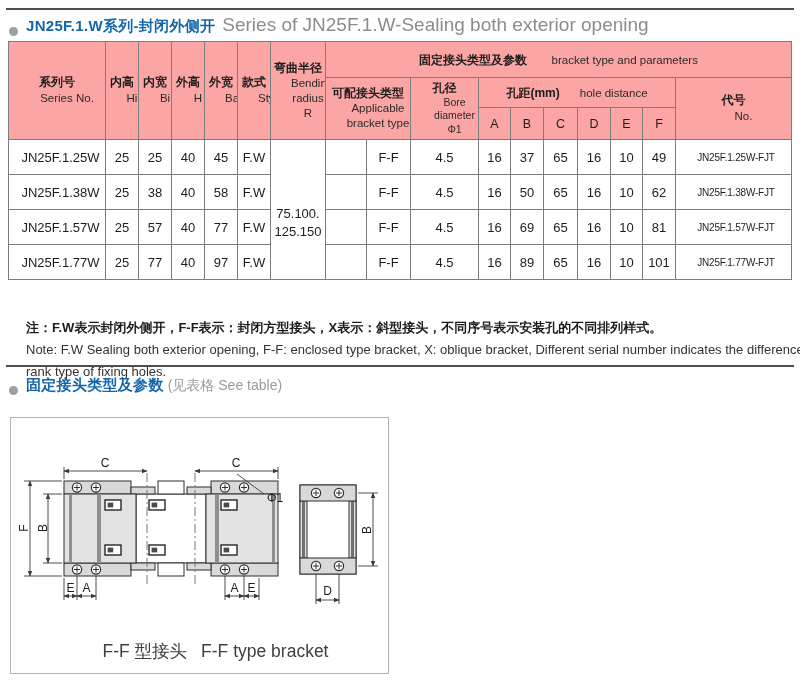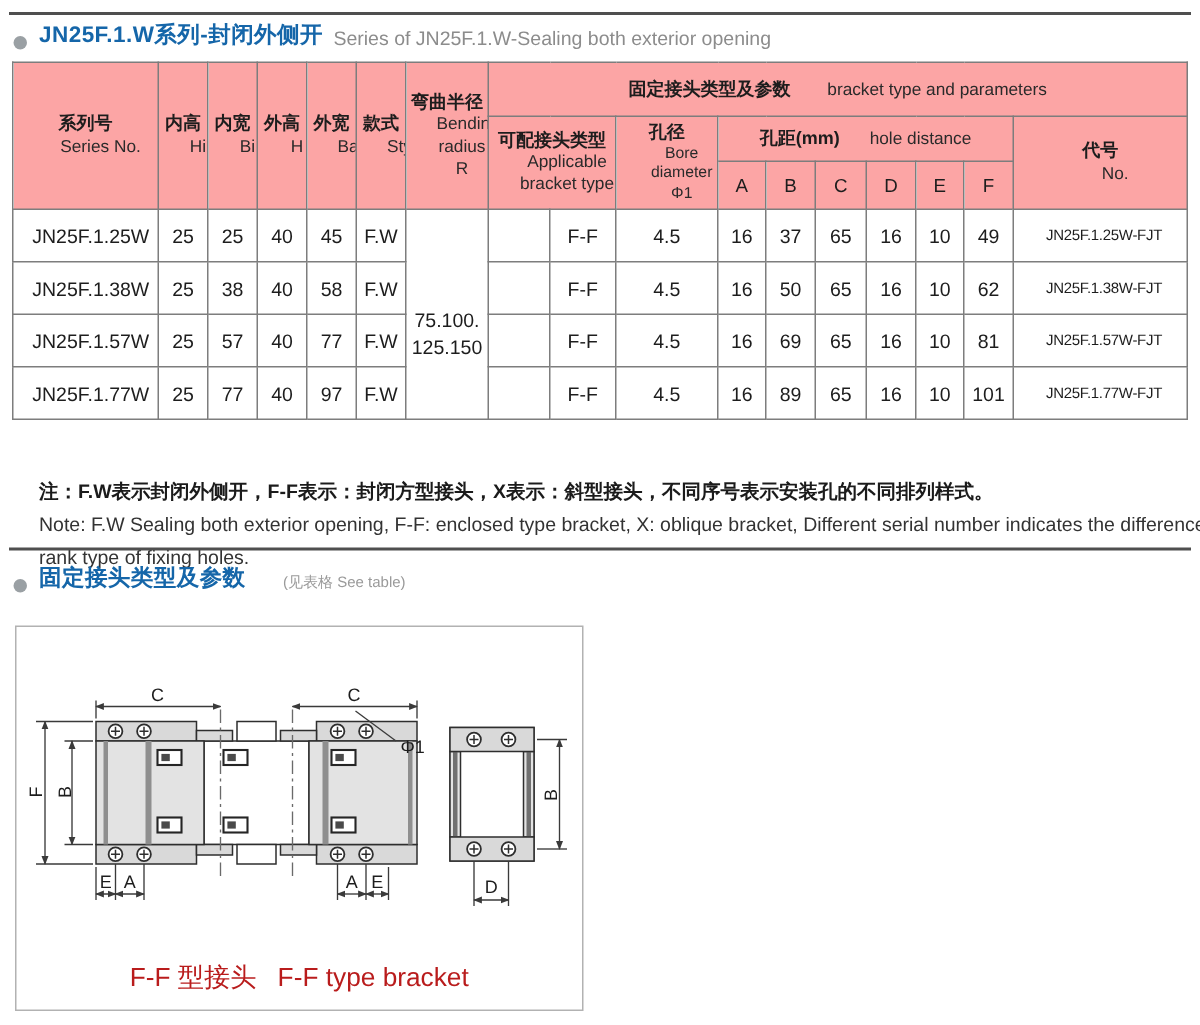--- a/index.html
+++ b/index.html
@@ -8,22 +8,22 @@
 
   .rule { position: absolute; left: 6px; width: 788px; height: 2px; background: #4f4f4f; }
   #rule-top { top: 8px; }
   #rule-mid { top: 365px; }
 
   .sec-title { position: absolute; left: 9px; display: flex; align-items: flex-end; }
   #title-1 { top: 14px; }
   #title-2 { top: 376px; }
   .bullet { width: 9px; height: 9px; border-radius: 50%; background: #9aa0a4; margin-right: 8px; flex: 0 0 auto; }
   .t-zh { font-size: 15px; font-weight: bold; color: #1566a9; letter-spacing: 0.3px; }
-  .t-en { font-size: 13px; color: #8c8c8c; margin-left: 7px; }
-  .t-note { font-size: 10px; color: #9a9a9a; margin-left: 25px; }
+  .t-en { font-size: 19px; color: #8c8c8c; margin-left: 7px; }
+  .t-note { font-size: 14px; color: #9a9a9a; margin-left: 4px; }
 
   table.spec { position: absolute; left: 8px; top: 41px; width: 783px; border-collapse: collapse; table-layout: fixed; }
   table.spec th, table.spec td { border: 1px solid #7d7d7d; text-align: center; vertical-align: middle; overflow: hidden; }
   table.spec { border: 1px solid #5c5c5c; }
   thead th { background: #fca5a5; font-weight: normal; line-height: 1.28; }
   thead .zh { display: block; font-weight: bold; font-size: 12px; color: #1d1d1d; }
   thead .en { display: block; font-weight: normal; font-size: 11.5px; color: #2a2a2a; white-space: pre-line; margin-left: 20px; }
   thead .inline .zh, thead .inline .en { display: inline; }
   thead th.bore .en { font-size: 10.5px; }
   thead th.letter { font-size: 12.5px; color: #1d1d1d; }
@@ -34,21 +34,21 @@
   td.al { text-align: left; padding-left: 7px; }
   td.no-cell { text-align: left; padding-left: 5px; font-size: 10px; letter-spacing: -0.2px; }
   td.bending { white-space: pre-line; line-height: 1.35; padding-top: 26px; margin-left: 12px; }
 
   #notes { position: absolute; left: 26px; top: 287px; width: 784px; font-size: 13px; line-height: 1.68; margin-top: 30px; }
   #notes .n-zh { color: #1b1b1b; font-weight: bold; }
   #notes .n-en { color: #333; font-weight: normal; }
 
   #diagram-box { position: absolute; left: 10px; top: 417px; width: 379px; height: 257px; border: 1px solid #b2b2b2; background: #fff; }
   #diagram-box svg { display: block; }
-  #diagram-caption { position: absolute; left: 0; top: 221px; width: 100%; text-align: center; font-size: 17.5px; color: #b91c1c; }
+  #diagram-caption { position: absolute; left: 16px; top: 221px; width: 100%; text-align: center; font-size: 17.5px; color: #404040; }
   #diagram-caption .c-zh { margin-right: 14px; }
 
   svg text { font-family: "Liberation Sans", "DejaVu Sans", sans-serif; font-size: 12px; fill: #1d1d1d; }
 </style>
 </head>
 <body>
 
 <div id="rule-top" class="rule"></div>
 
 <div id="title-1" class="sec-title">

